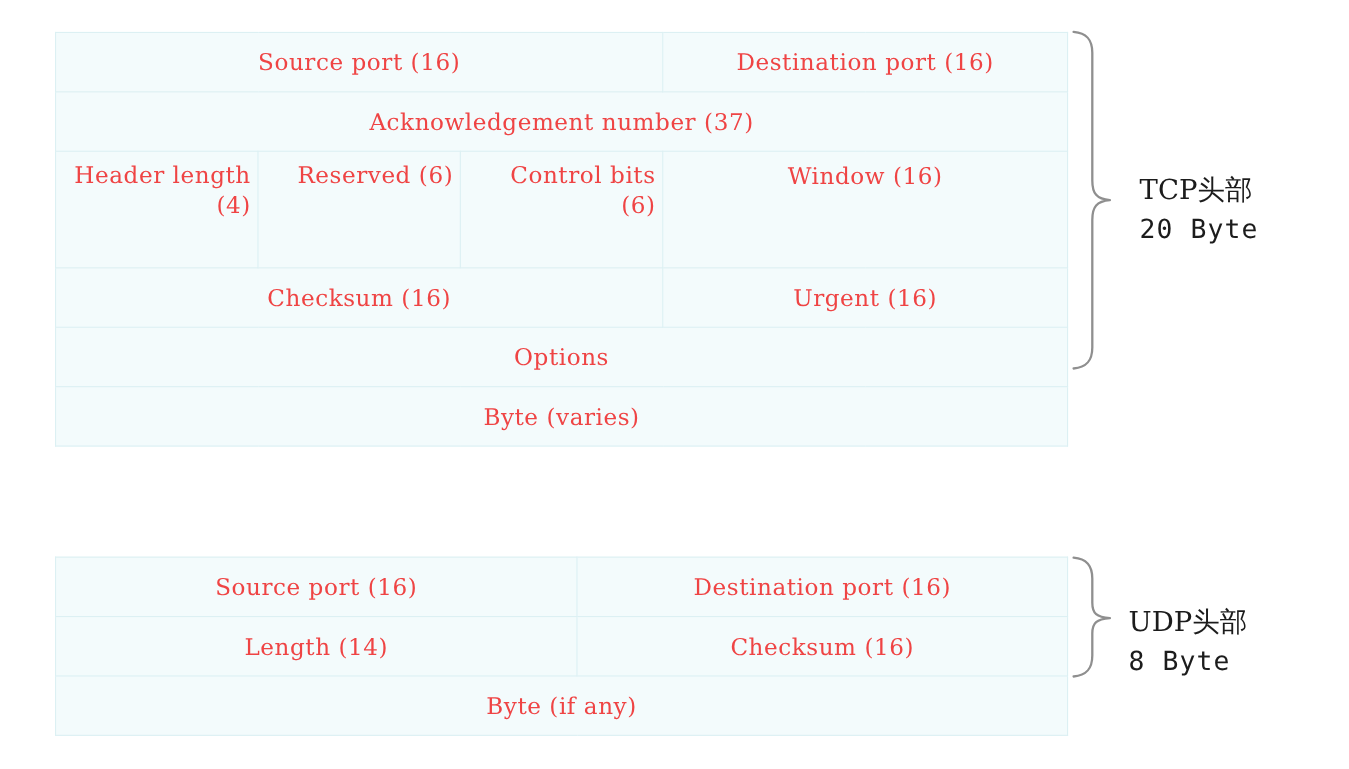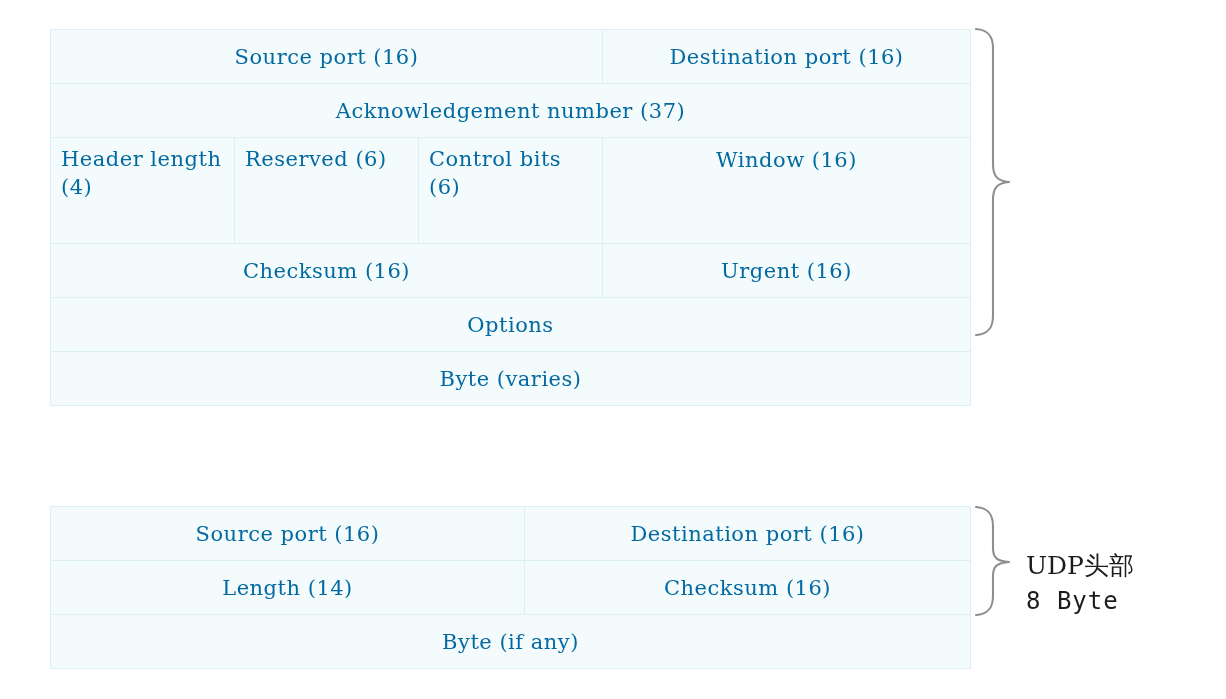--- a/index.html
+++ b/index.html
@@ -31,26 +31,26 @@
     table-layout: fixed;
     background: #f2fbfd;
   }
   .hdr-table td {
     background: #f3fbfc;
     border: 1px solid #dcf0f3;
     text-align: center;
     vertical-align: middle;
     font-size: 21px;
     letter-spacing: 0.5px;
-    color: #0369a1;
+    color: #ef4444;
     padding: 0 6px;
     font-family: "DejaVu Serif", "Liberation Serif", serif;
   }
   .hdr-table td.left {
-    text-align: left;
+    text-align: right;
     vertical-align: top;
     padding: 8px 6px 0 10px;
     line-height: 1.32;
   }
   .hdr-table td.topalign {
     vertical-align: top;
     padding-top: 10px;
   }
 
   
@@ -126,20 +126,24 @@
       </tr>
     </tbody>
   </table>
 
   <div class="brace" style="left:972px; top:26px;">
     <svg width="42" height="312" viewBox="0 0 42 312" fill="none">
       <path d="M4 3 C16 4 21 10 21 22 L21 138 C21 150 25 155 37 156 C25 157 21 162 21 174 L21 290 C21 302 16 308 4 309" stroke="#8f8f8f" stroke-width="2.1" fill="none" stroke-linecap="round" stroke-linejoin="round"></path>
     </svg>
   </div>
 
+  <div class="side-label" id="tcp-label">
+    <span>TCP头部</span>
+    <span class="line2">20 Byte</span>
+  </div>
 
   <table class="hdr-table" id="udp-table">
     <tbody>
       <tr>
         <td style="width:461px">Source port (16)</td>
         <td>Destination port (16)</td>
       </tr>
       <tr>
         <td>Length (14)</td>
         <td>Checksum (16)</td>

